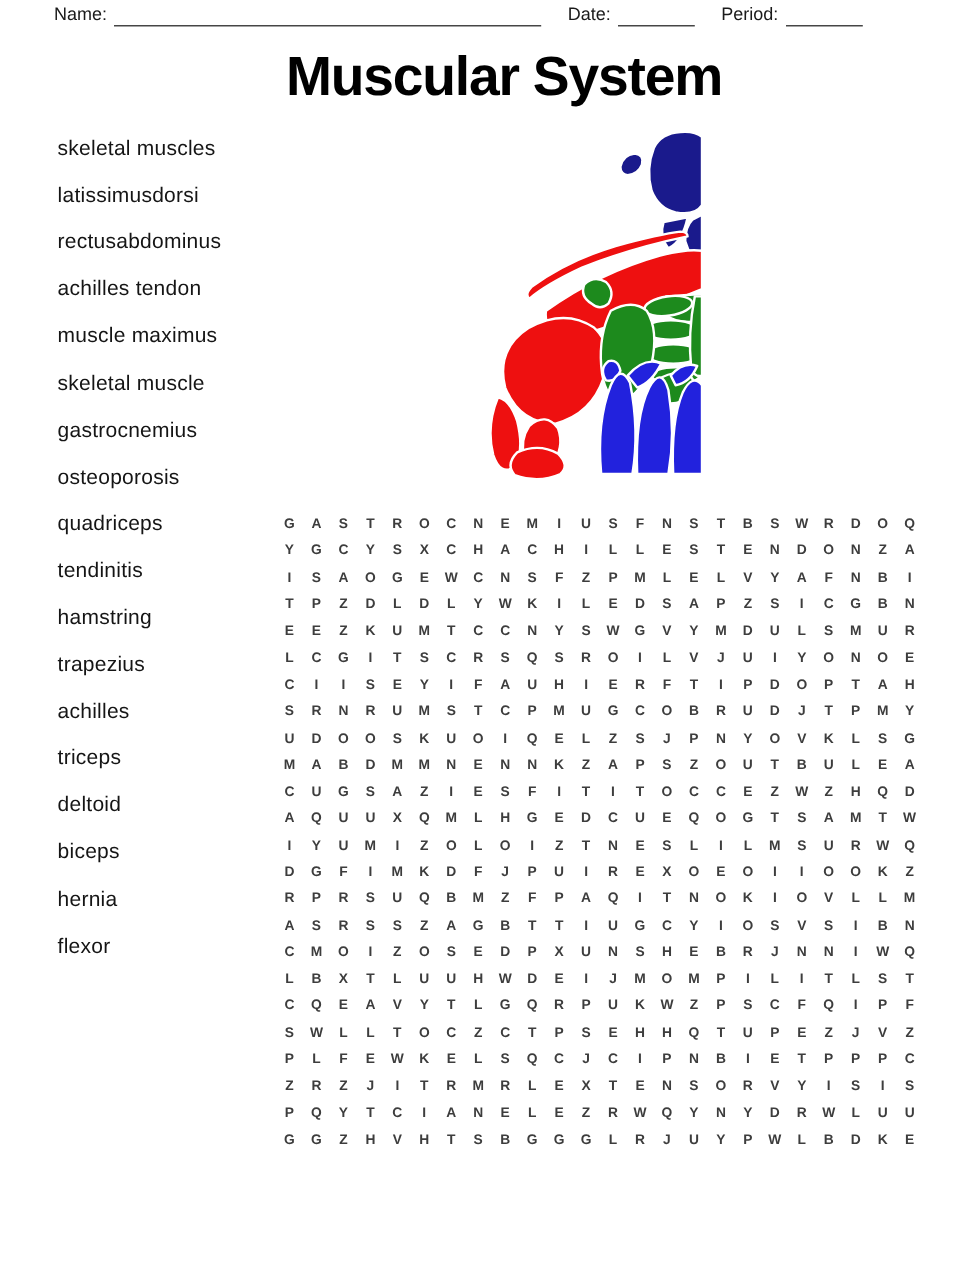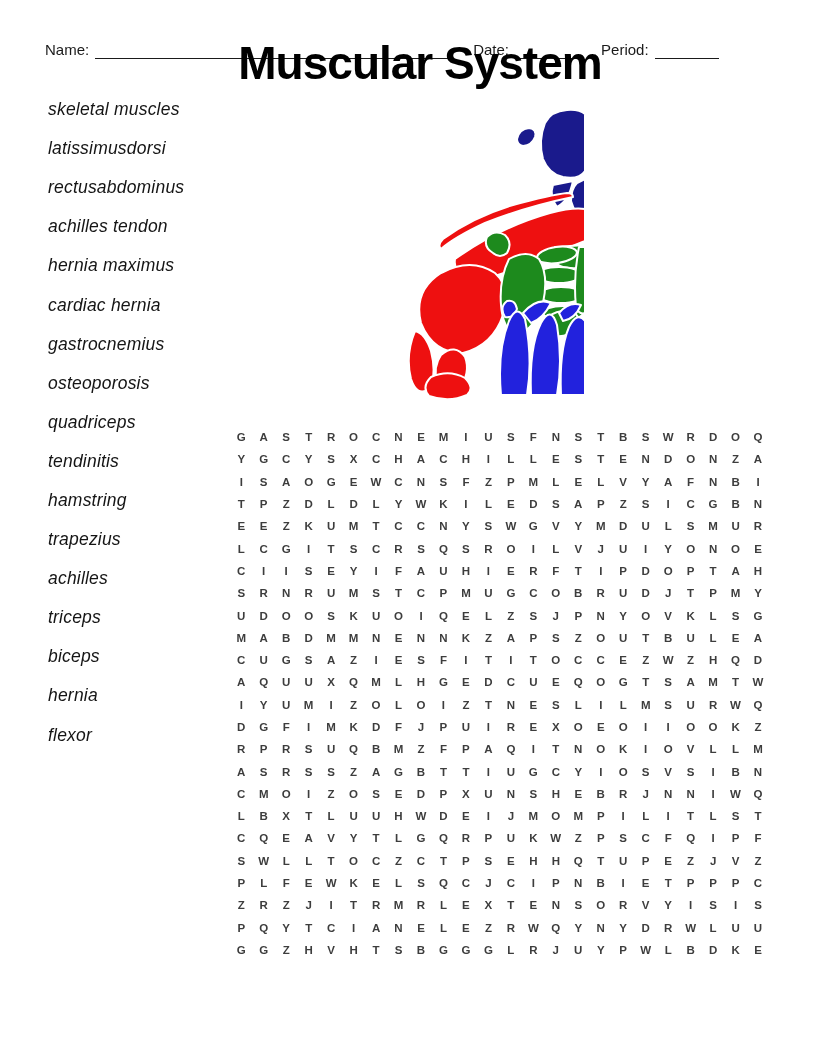--- a/index.html
+++ b/index.html
@@ -11,40 +11,40 @@
     color: #111;
     overflow: hidden;
   }
 
   
   .header {
     position: absolute; top: 4px; left: 45px; right: 45px;
     display: flex; align-items: flex-end;
     font-size: 15px; color: #1a1a1a;
   }
-  .hdr-label { white-space: nowrap; padding-bottom: 1px; margin-top: 37px; }
+  .hdr-label { white-space: nowrap; padding-bottom: 1px; }
   .blank-line { display: inline-block; border-bottom: 1.6px solid #1a1a1a; height: 17px; margin-left: 6px; }
   .blank-name   { width: 356px; }
   .blank-date   { width: 64px; }
   .blank-period { width: 64px; }
   .hdr-gap-1 { width: 22px; }
   .hdr-gap-2 { width: 22px; }
 
   
   .title {
     position: absolute; top: 36px; left: 12px; width: 100%;
     text-align: center;
     font-size: 46px; font-weight: 600; letter-spacing: -1px;
     color: #000;
   }
 
   
   .word-list {
-    position: absolute; top: 90px; left: 48px;
-    font-size: 17.5px; color: #151515; font-style: italic;
+    position: absolute; top: 104px; left: 48px;
+    font-size: 17.5px; color: #151515;
   }
   .word-item { height: 39.1px; display: flex; align-items: center; letter-spacing: 0.2px; }
 
   
   .figure-wrap { position: absolute; left: 405px; top: 107px; width: 185px; height: 295px; }
   .figure-wrap svg { display: block; width: 100%; height: 100%; }
 
   
   .letter-grid {
     position: absolute; left: 230px; top: 426px;
@@ -68,30 +68,31 @@
   <span class="blank-line blank-period"></span>
 </div>
 
 <div class="title">Muscular System</div>
 
 <div class="word-list">
     <div class="word-item">skeletal muscles</div>
     <div class="word-item">latissimusdorsi</div>
     <div class="word-item">rectusabdominus</div>
     <div class="word-item">achilles tendon</div>
-    <div class="word-item">hernia maximus</div>
-    <div class="word-item">cardiac hernia</div>
+    <div class="word-item">muscle maximus</div>
+    <div class="word-item">skeletal muscle</div>
     <div class="word-item">gastrocnemius</div>
     <div class="word-item">osteoporosis</div>
     <div class="word-item">quadriceps</div>
     <div class="word-item">tendinitis</div>
     <div class="word-item">hamstring</div>
     <div class="word-item">trapezius</div>
     <div class="word-item">achilles</div>
     <div class="word-item">triceps</div>
+    <div class="word-item">deltoid</div>
     <div class="word-item">biceps</div>
     <div class="word-item">hernia</div>
     <div class="word-item">flexor</div>
   </div>
 
 <div class="figure-wrap">
   <svg viewBox="0 0 185 295">
     <g stroke="#ffffff" stroke-width="2" stroke-linejoin="round">
 
       <g fill="var(--c-navy)">

